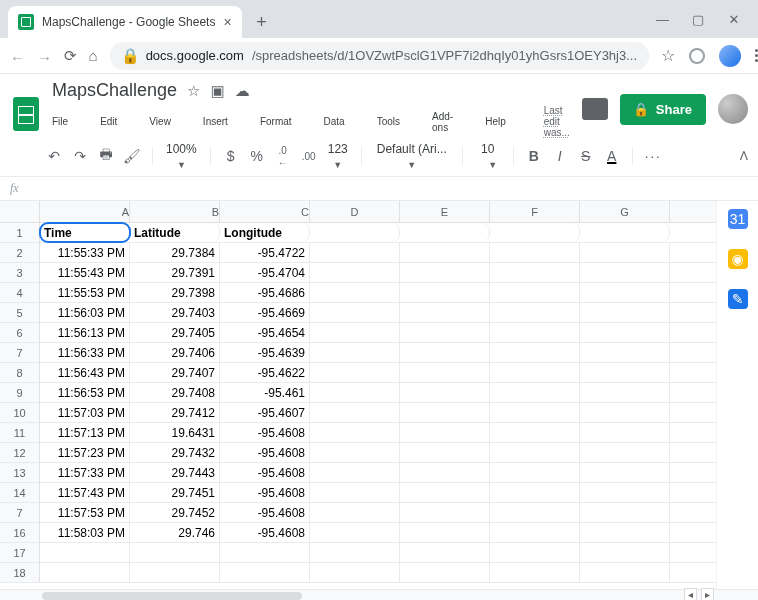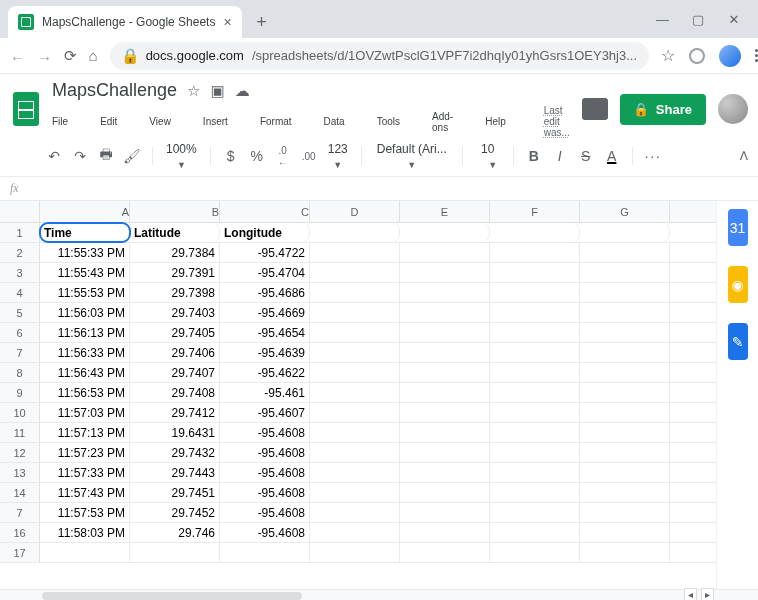--- a/index.html
+++ b/index.html
@@ -20,21 +20,21 @@
   .nav-ico.dark { color: #5f6368; }
   .url-box { flex: 1; background: #f1f3f4; border-radius: 14px; height: 28px; display: flex; align-items: center; padding: 0 12px; gap: 8px; font-size: 13px; color: #3c4043; }
   .url-host { color: #202124; }
   .url-path { color: #5f6368; white-space: nowrap; overflow: hidden; text-overflow: ellipsis; }
   .addr-right { display:flex; align-items:center; gap:14px; color:#5f6368; font-size:16px;}
   .avatar { width:22px; height:22px; border-radius:50%; background: linear-gradient(135deg,#8ab4f8,#1a73e8); }
   .menu-dots { display:flex; flex-direction:column; gap:2px; }
   .menu-dots span { width:3px; height:3px; background:#5f6368; border-radius:50%; }
 
   
-  .docs-bar { display:flex; align-items:center; padding: 6px 10px 0 8px; gap: 8px; }
+  .docs-bar { display:flex; align-items:flex-end; padding: 6px 10px 0 8px; gap: 8px; }
   .docs-logo { width: 36px; height: 48px; display:flex; align-items:center; justify-content:center; }
   .docs-logo-inner { width:26px; height:34px; background:#0f9d58; border-radius:3px; position:relative; }
   .docs-logo-inner::after { content:""; position:absolute; left:5px; right:5px; top:9px; bottom:7px; border:1.5px solid #fff; }
   .docs-logo-inner::before { content:""; position:absolute; left:5px; right:5px; top:50%; height:1.5px; background:#fff; }
   .docs-title-wrap { flex:1; }
   .docs-title-row { display:flex; align-items:center; gap:10px; }
   .docs-title { font-size: 18px; color:#3c4043; }
   .title-ico { color:#5f6368; font-size:15px; }
   .docs-menus { display:flex; gap:32px; font-size:10px; color:#3c4043; margin-top:4px; align-items:center; }
   .last-edit { color:#5f6368; text-decoration: underline dotted #9aa0a6; margin-left:6px; }
@@ -69,21 +69,21 @@
   .col-h { border-right:1px solid #e0e0e0; display:flex; align-items:center; justify-content:center; }
   .row { display:flex; height:20px; border-bottom:1px solid #e8eaed; font-size:12px; }
   .row-h { width:40px; background:#f8f9fa; border-right:1px solid #e0e0e0; display:flex; align-items:center; justify-content:center; color:#5f6368; font-size:11px; }
   .cell { border-right:1px solid #e8eaed; padding:0 4px; display:flex; align-items:center; overflow:hidden; white-space:nowrap; }
   .cA { width:90px; justify-content:flex-end; } .cB{width:90px;justify-content:flex-end;} .cC{width:90px;justify-content:flex-end;}
   .cD,.cE,.cF,.cG { width:90px; }
   .hdr-row .cell { font-weight:bold; justify-content:flex-start;border-radius:8px; }
   .selected { outline:2px solid #1a73e8; outline-offset:-1px; background:#fff; }
 
   .side-panel { width:42px; background:#fff; border-left:1px solid #f1f3f4; padding-top:8px; display:flex; flex-direction:column; align-items:center; gap:20px; }
-  .side-ico { width:20px; height:37px; border-radius:4px; font-size:14px; display:flex;align-items:center;justify-content:center;color:#fff; }
+  .side-ico { width:20px; height:20px; border-radius:4px; font-size:14px; display:flex;align-items:center;justify-content:center;color:#fff; }
   .si-cal { background:#4285f4; } .si-keep{background:#fbbc04;} .si-task{background:#1a73e8;}
 
   
   .hscroll { height:12px; background:#f8f9fa; border-top:1px solid #e8eaed; position:relative; }
   .hscroll-thumb { position:absolute; left:42px; width:260px; top:2px; height:8px; background:#dadce0; border-radius:4px; }
   .hscroll-arrows { position:absolute; right:44px; top:-2px; font-size:10px; color:#5f6368; display:flex; gap:4px; align-items:center; }
   .hscroll-arrows span{ border:1px solid #dadce0; padding:0 3px; background:#fff;}
 
   .tabs-bar { height:28px; display:flex; align-items:center; padding:0 8px; gap:10px; border-top:1px solid #e8eaed; font-size:13px; }
   .tabs-ico { color:#5f6368; width:20px; text-align:center; font-size:16px; }
@@ -384,20 +384,30 @@
         <div class="row">
           <div class="row-h">17</div>
           <div class="cell cA"></div>
           <div class="cell cB"></div>
           <div class="cell cC"></div>
           <div class="cell cD"></div>
           <div class="cell cE"></div>
           <div class="cell cF"></div>
           <div class="cell cG"></div>
         </div>
+        <div class="row">
+          <div class="row-h">18</div>
+          <div class="cell cA"></div>
+          <div class="cell cB"></div>
+          <div class="cell cC"></div>
+          <div class="cell cD"></div>
+          <div class="cell cE"></div>
+          <div class="cell cF"></div>
+          <div class="cell cG"></div>
+        </div>
       </div>
   </div>
   <div class="side-panel">
     <span class="side-ico si-cal">31</span>
     <span class="side-ico si-keep">◉</span>
     <span class="side-ico si-task">✎</span>
   </div>
 </div>
 
 <div class="hscroll">

